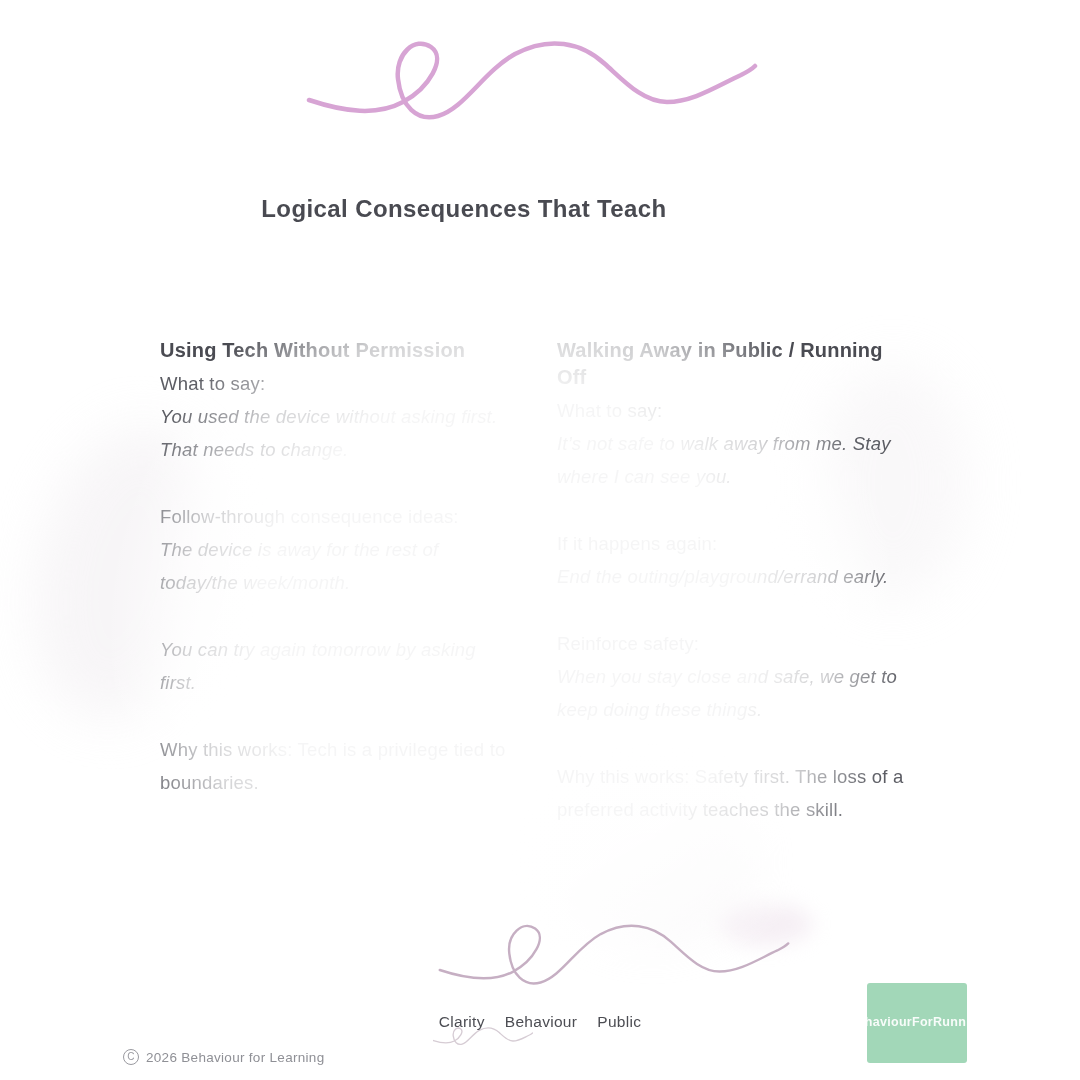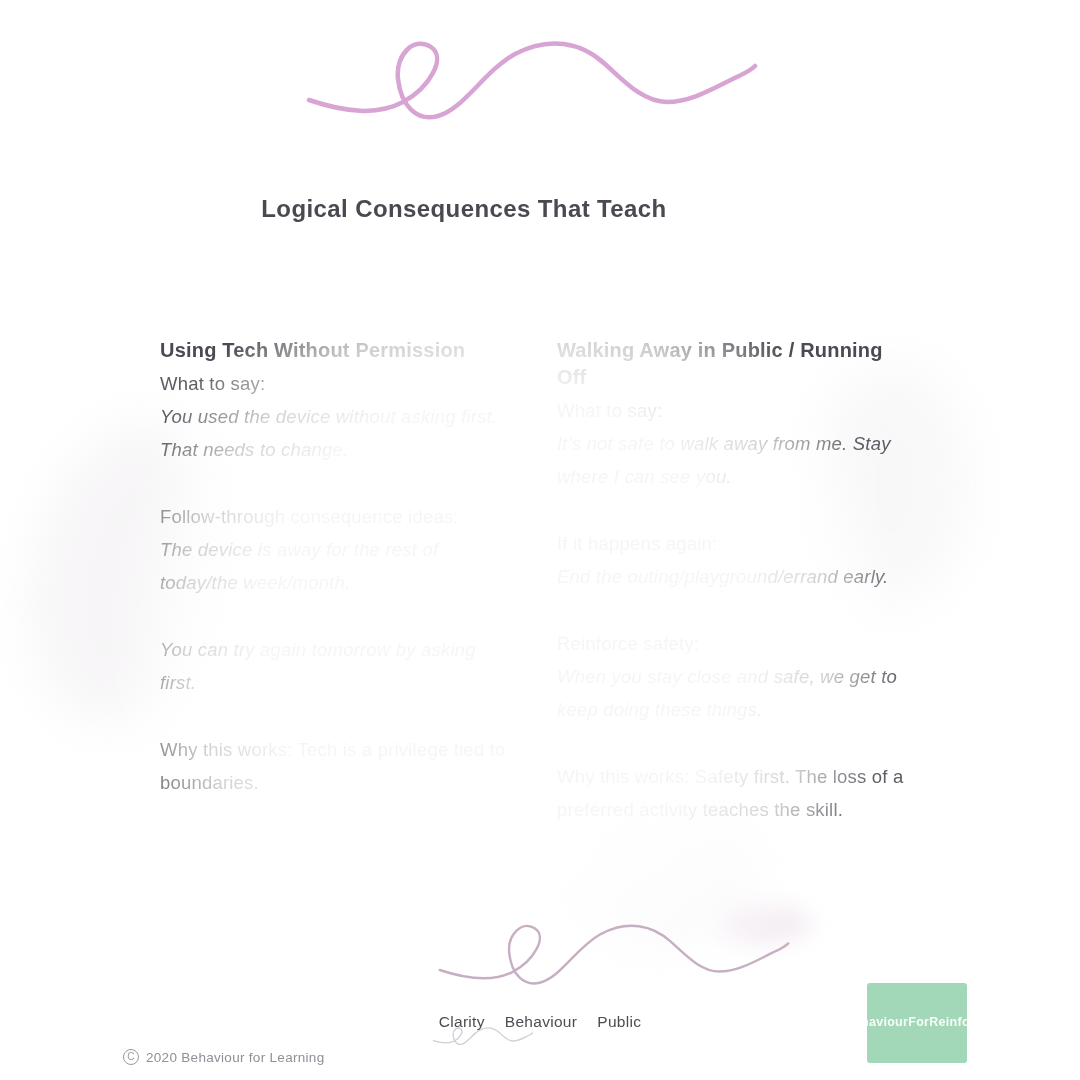--- a/index.html
+++ b/index.html
@@ -122,22 +122,22 @@
   </svg>
 
   <div class="footer-words">
     <span>Clarity</span>
     <span>Behaviour</span>
     <span>Public</span>
   </div>
 
   <div class="copyright">
     <span class="copy-c">C</span>
-    <span>2020 Behaviour for Learning</span>
+    <span>2026 Behaviour for Learning</span>
   </div>
 
   <div class="badge">
     <span>Behaviour</span>
     <span>For</span>
-    <span>Reinforce</span>
+    <span>Running</span>
   </div>
 
 </div>
 
 </body></html>

